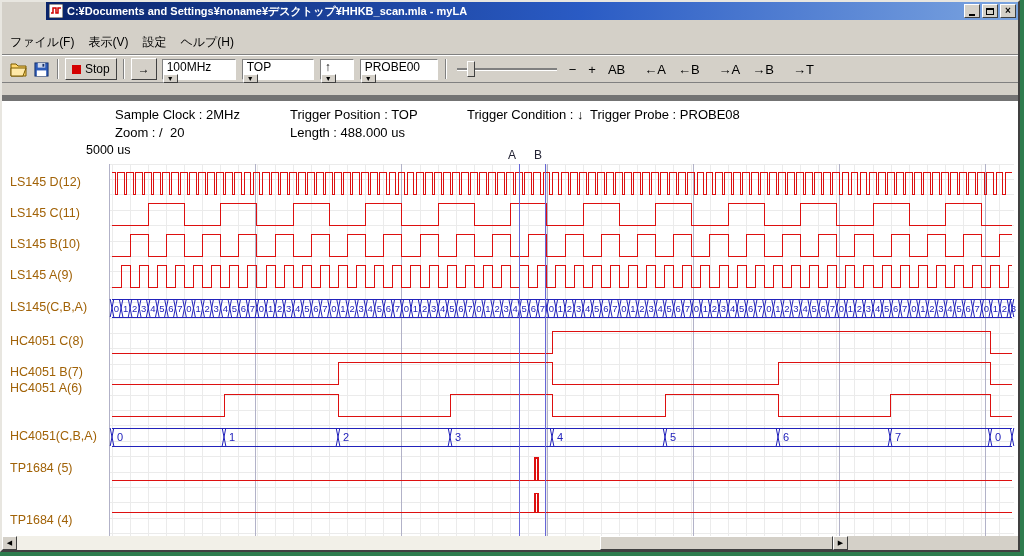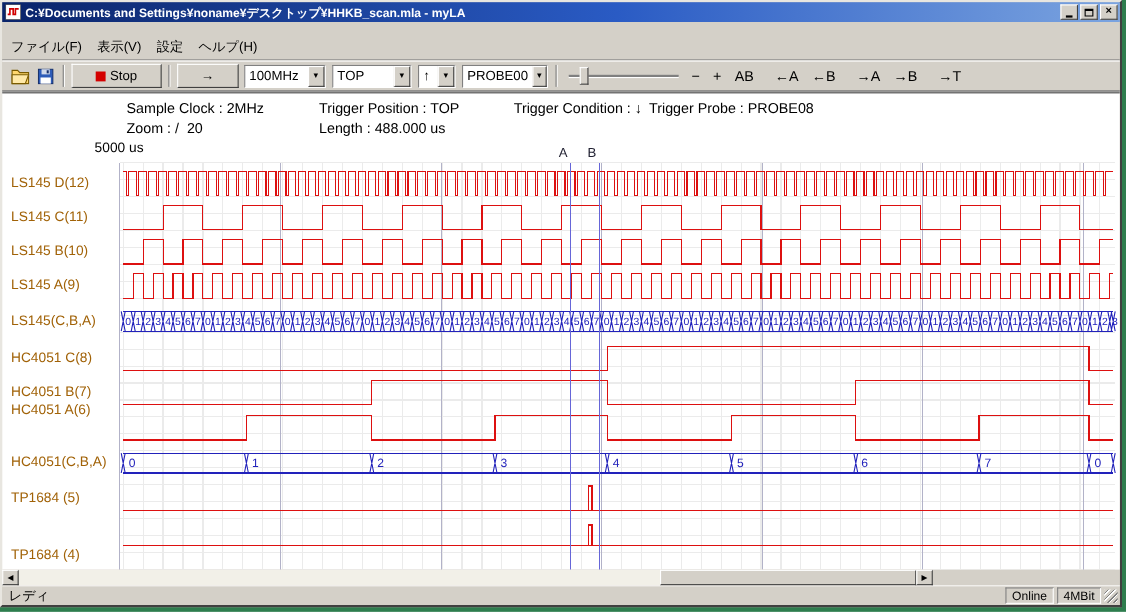--- a/index.html
+++ b/index.html
@@ -3,54 +3,54 @@
 <meta charset="utf-8">
 <style>
   html,body{margin:0;padding:0;width:1024px;height:556px;overflow:hidden;background:#2e7d4e;}
   *{box-sizing:border-box;cursor:default;user-select:none;}
   .window{position:absolute;left:0;top:0;width:1020px;height:552px;background:#d4d0c8;
           border:2px solid;border-color:#e8e6e0 #404040 #404040 #e8e6e0;
           display:flex;flex-direction:column;font-family:"Liberation Sans",sans-serif;}
   
   .titlebar{flex:0 0 18px;display:flex;align-items:center;padding:1px 2px;
             background:linear-gradient(90deg,#0a246a 0%,#2a5bc4 55%,#7ba4e0 100%);
-            color:#fff;font:bold 11px "Liberation Sans",sans-serif;}
+            color:#fff;font:bold 11px "Liberation Sans",sans-serif;margin-left:44px;}
   .title-icon{width:16px;height:14px;display:flex;align-items:center;justify-content:center;}
   .title-text{flex:1;margin-left:3px;white-space:nowrap;overflow:hidden;}
   .tbtn{width:16px;height:14px;background:#d4d0c8;border:1px solid;border-color:#fff #404040 #404040 #fff;
         margin-left:2px;display:inline-flex;align-items:center;justify-content:center;color:#000;
         font:bold 10px "Liberation Sans",sans-serif;line-height:10px;}
   .g-min{width:6px;height:2px;background:#000;margin-top:7px;}
   .g-max{width:8px;height:7px;border:1px solid #000;border-top-width:2px;}
   
   .menubar{flex:0 0 20px;display:flex;align-items:center;background:#d4d0c8;
            font:12px "Liberation Sans",sans-serif;padding-left:1px;border-bottom:1px solid #808080;}
   .menu-item{padding:14px 7px 3px;}
   
   .toolbar{flex:0 0 28px;display:flex;align-items:center;background:#d4d0c8;padding-left:5px;
            font:12px "Liberation Sans",sans-serif;border-top:1px solid #fff;border-bottom:1px solid #808080;}
   .ticon{width:22px;height:22px;display:flex;align-items:center;justify-content:center;margin-right:1px;}
   .sep{width:0;height:20px;border-left:1px solid #808080;border-right:1px solid #fff;margin:0 4px;}
-  .btn3d{display:inline-flex;align-items:center;height:22px;padding:0 21px;background:#d4d0c8;
+  .btn3d{display:inline-flex;align-items:center;height:22px;padding:0 6px;background:#d4d0c8;
          border:1px solid;border-color:#fff #404040 #404040 #fff;margin:0 2px;gap:4px;}
   .stopsq{width:9px;height:9px;background:#d40000;display:inline-block;}
   .run{font-weight:bold;min-width:24px;justify-content:center;}
   .combo{display:inline-flex;align-items:stretch;height:21px;background:#fff;
-         border:1px solid;border-color:#808080 #fff #fff #808080;margin:0 3px;}
+         border:1px solid;border-color:#808080 #fff #fff #808080;margin:0 3px;flex-direction:column;}
   .cval{display:flex;align-items:center;padding:0 4px;font-size:12px;flex:1;}
   .cdrop{width:15px;background:#d4d0c8;border:1px solid;border-color:#fff #404040 #404040 #fff;
          display:flex;align-items:center;justify-content:center;font-size:7px;}
   .slider{width:104px;height:22px;position:relative;margin:0 4px;flex:0 0 auto;}
   .slider .track{position:absolute;left:2px;right:2px;top:10px;height:2px;background:#808080;box-shadow:0 1px 0 #fff;}
   .slider .thumb{position:absolute;left:12px;top:3px;width:8px;height:16px;background:#d4d0c8;
                  border:1px solid;border-color:#fff #404040 #404040 #fff;}
   .fbtn{padding:2px 5px;margin:0 1px;font-size:13px;}
   .gap8{margin-left:8px;}
   
-  .client{flex:1;position:relative;background:#fff;overflow:hidden;border-top:2px solid #737373;}
+  .client{flex:1;position:relative;background:#fff;overflow:hidden;border-top:6px solid #737373;margin-top:12px;}
   .info{position:absolute;font:13px "Liberation Sans",sans-serif;color:#000;white-space:pre;}
   #wave-svg{position:absolute;left:0;top:0;}
   .ch-label{position:absolute;left:8px;font:12.5px "Liberation Sans",sans-serif;color:#a16207;white-space:nowrap;}
   
   .hscroll-row{flex:0 0 14px;background:#d4d0c8;position:relative;}
   .hscroll{position:absolute;left:0;top:0;width:846px;height:14px;background:#f2f0e8;}
   .sb-btn{position:absolute;top:0;width:15px;height:14px;background:#d4d0c8;border:1px solid;
           border-color:#fff #404040 #404040 #fff;display:flex;align-items:center;justify-content:center;
           font-size:7px;color:#000;}
   .sb-btn.left{left:0;}.sb-btn.right{right:0;}
@@ -325,20 +325,14 @@
     </div>
 
   <div class="hscroll-row">
     <div class="hscroll">
       <span class="sb-btn left">◀</span>
       <span class="sb-thumb"></span>
       <span class="sb-btn right">▶</span>
     </div>
   </div>
 
-  <div class="statusbar">
-    <span class="status-left">レディ</span>
-    <span class="spanel">Online</span>
-    <span class="spanel">4MBit</span>
-    <span class="grip"></span>
-  </div>
 
 </div>
 
 </body></html>

